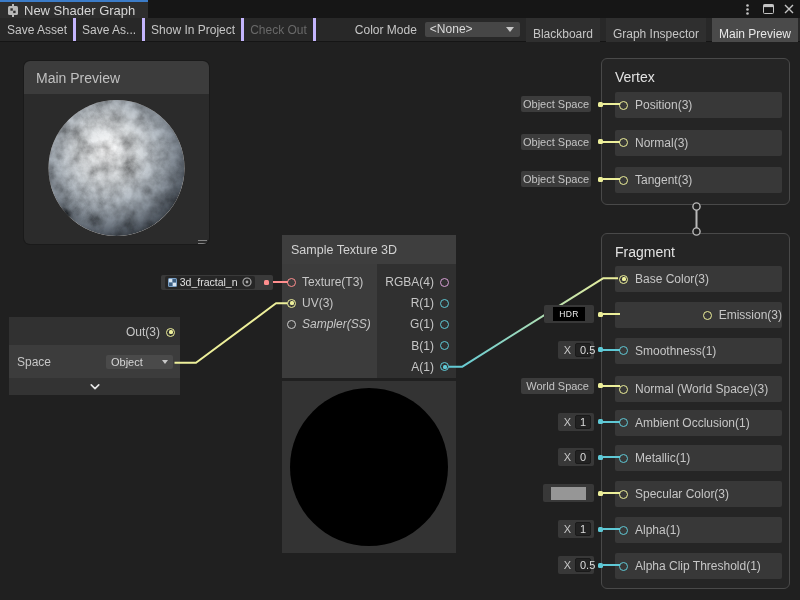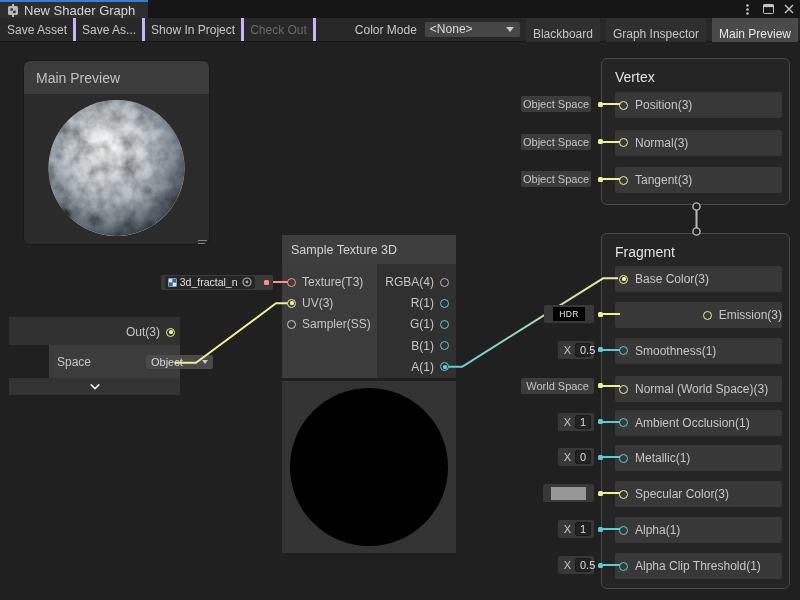--- a/index.html
+++ b/index.html
@@ -75,21 +75,21 @@
   .solid-node { position:absolute; z-index:1; }
   .sn-header { background:#3E3E3E; display:flex; align-items:center; padding:0 9px;
     font-size:12.5px; color:#D2D2D2; }
   .srow { position:absolute; height:21px; display:flex; align-items:center; }
   .srow .label { font-size:12px; color:#C6C6C6; }
 
   
   .pos-header { height:30px; background:#373737; display:flex; align-items:center; padding:0 8px;
     font-size:12.5px; color:#CCCCCC; }
   .pos-out-row { position:relative; height:28px; background:#313131; }
-  .pos-space-row { position:relative; height:33px; background:#3C3C3C; display:flex; align-items:center;margin-left:40px; }
+  .pos-space-row { position:relative; height:33px; background:#3C3C3C; display:flex; align-items:center; }
   .pos-foot { height:17px; background:#333333; display:flex; align-items:center; justify-content:center; }
   .ddl { position:absolute; width:67px; height:14px; background:#4A4A4A; border-radius:2px;
     display:flex; align-items:center; padding:0 5px; font-size:11px; color:#D6D6D6; }
   .ddl .arrow { position:absolute; right:5px; top:5px; width:0; height:0;
     border-left:3.5px solid transparent; border-right:3.5px solid transparent; border-top:4.5px solid #C8C8C8; }
   .chev { width:10px; height:10px; }
 
   
   .objfield { height:15px; background:#3A3A3A; border-radius:2px; display:flex; align-items:center; padding:0 4px; }
   .objinner { height:13px; background:#262626; border-radius:2px; display:flex; align-items:center; padding:0 3px; }
@@ -255,21 +255,21 @@
         <div style="position:absolute; left:0; top:0; width:95px; height:114px; background:#3C3C3C;"></div>
         <div style="position:absolute; left:95px; top:0; width:79px; height:114px; background:#303030;"></div>
       <div class="srow" style="left: 0px; top: 7.5px; width: 95px;">
             <span class="port" style="--pc: var(--c-texture); margin-left: 5px;"></span>
             <span class="label" style="margin-left: 6px;">Texture(T3)</span>
           </div>
           <div class="srow" style="left: 0px; top: 28.7px; width: 95px;">
             <span class="port filled" style="--pc: var(--c-vector3); margin-left: 5px;"></span>
             <span class="label" style="margin-left: 6px;">UV(3)</span>
           </div>
-          <div class="srow" style="left: 0px; top: 49.9px; width: 95px;">
+          <div class="srow" style="left: 0px; top: 49.9px; width: 95px; font-style: italic;">
             <span class="port" style="--pc: var(--c-sampler); margin-left: 5px;"></span>
             <span class="label" style="margin-left: 6px;">Sampler(SS)</span>
           </div>
           <div class="srow" style="right: 0px; top: 7.5px; width: 79px; justify-content: flex-end;">
             <span class="label">RGBA(4)</span>
             <span class="port" style="--pc: var(--c-vector4); margin: 0px 7px 0px 6px;"></span>
           </div>
           <div class="srow" style="right: 0px; top: 28.7px; width: 79px; justify-content: flex-end;">
             <span class="label">R(1)</span>
             <span class="port" style="--pc: var(--c-float); margin: 0px 7px 0px 6px;"></span>

